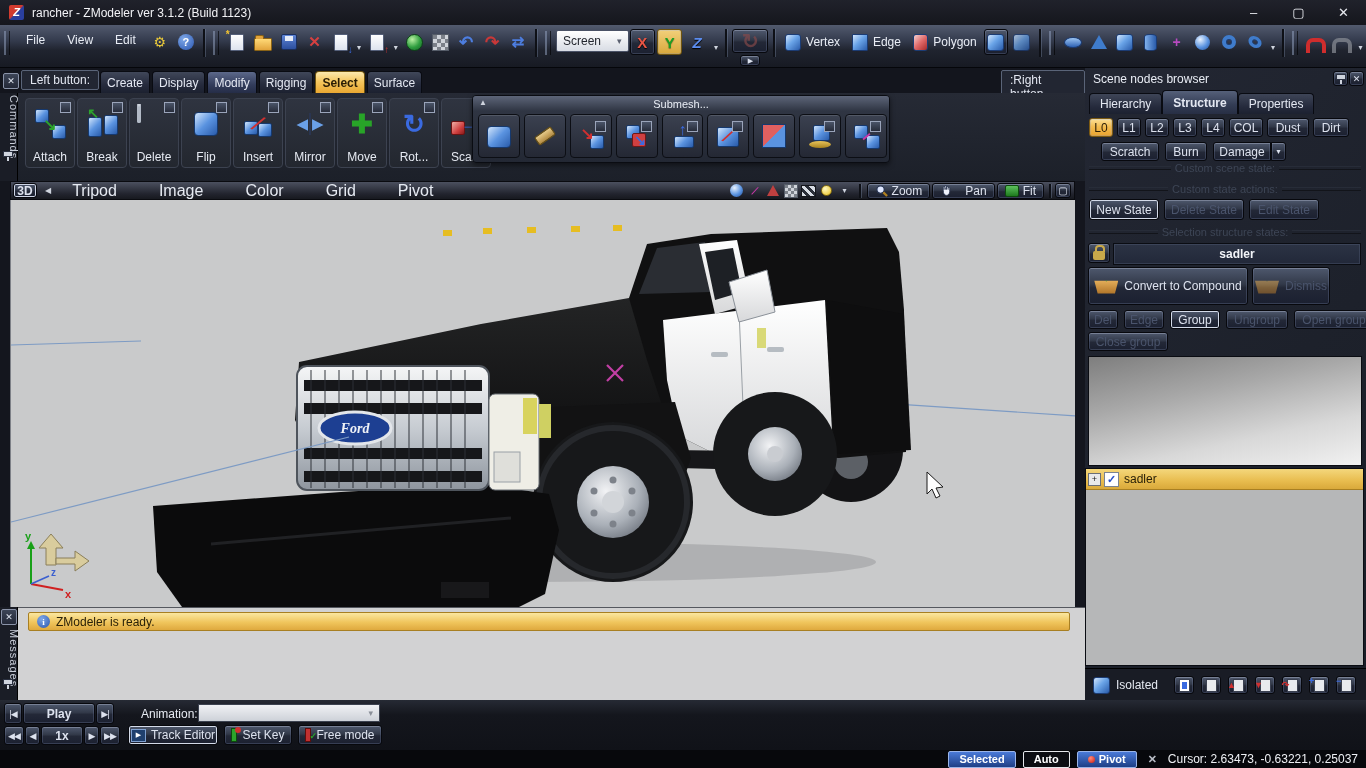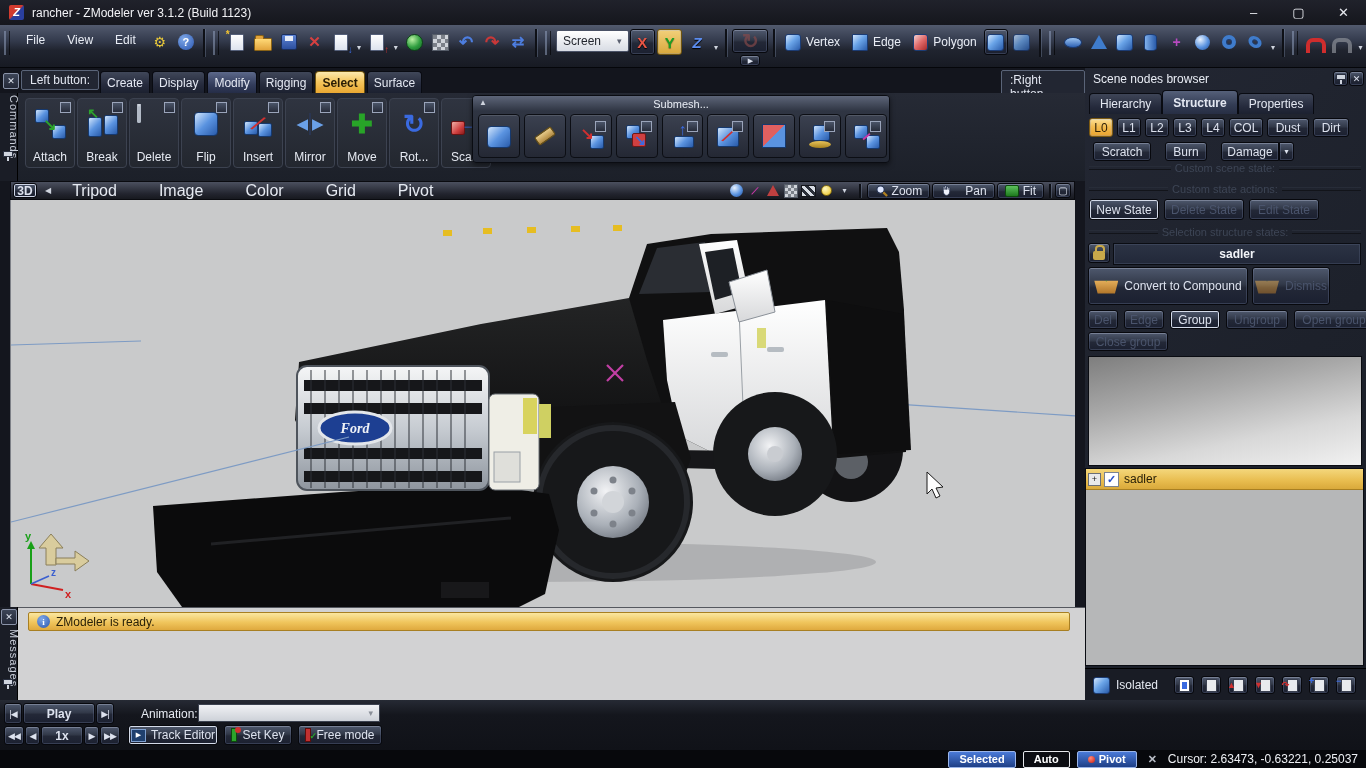--- a/index.html
+++ b/index.html
@@ -631,21 +631,21 @@
   <span class="rp flex" style="left:4px;top:50px;gap:4px">
     <span class="b3 orange" style="width:24px;height:19px">L0</span>
     <span class="b3" style="width:24px;height:19px">L1</span>
     <span class="b3" style="width:24px;height:19px">L2</span>
     <span class="b3" style="width:24px;height:19px">L3</span>
     <span class="b3" style="width:24px;height:19px">L4</span>
     <span class="b3" style="width:34px;height:19px">COL</span>
     <span class="b3" style="width:42px;height:19px">Dust</span>
     <span class="b3" style="width:36px;height:19px">Dirt</span>
   </span>
-  <span class="rp flex" style="left:8px;top:74px;gap:14px">
+  <span class="rp flex" style="left:16px;top:74px;gap:6px">
     <span class="b3" style="width:58px;height:19px">Scratch</span>
     <span class="b3" style="width:42px;height:19px">Burn</span>
     <span class="flex">
       <span class="b3" style="width:58px;height:19px;border-radius:3px 0 0 3px">Damage</span>
       <span class="b3" style="width:15px;height:19px;border-radius:0 3px 3px 0;font-size:8px">▾</span>
     </span>
   </span>
   <div class="rp divlab" style="left:4px;top:94px">
       <span>Custom scene state:</span>
     </div>

